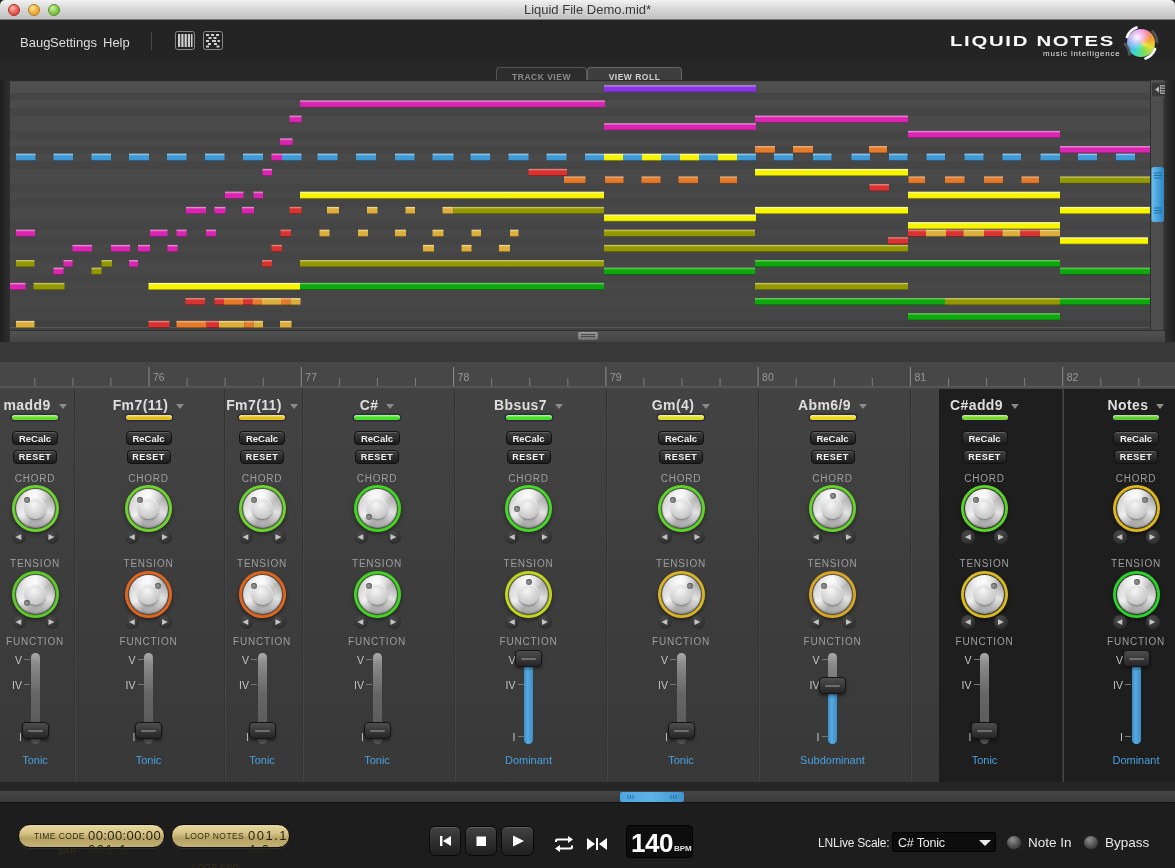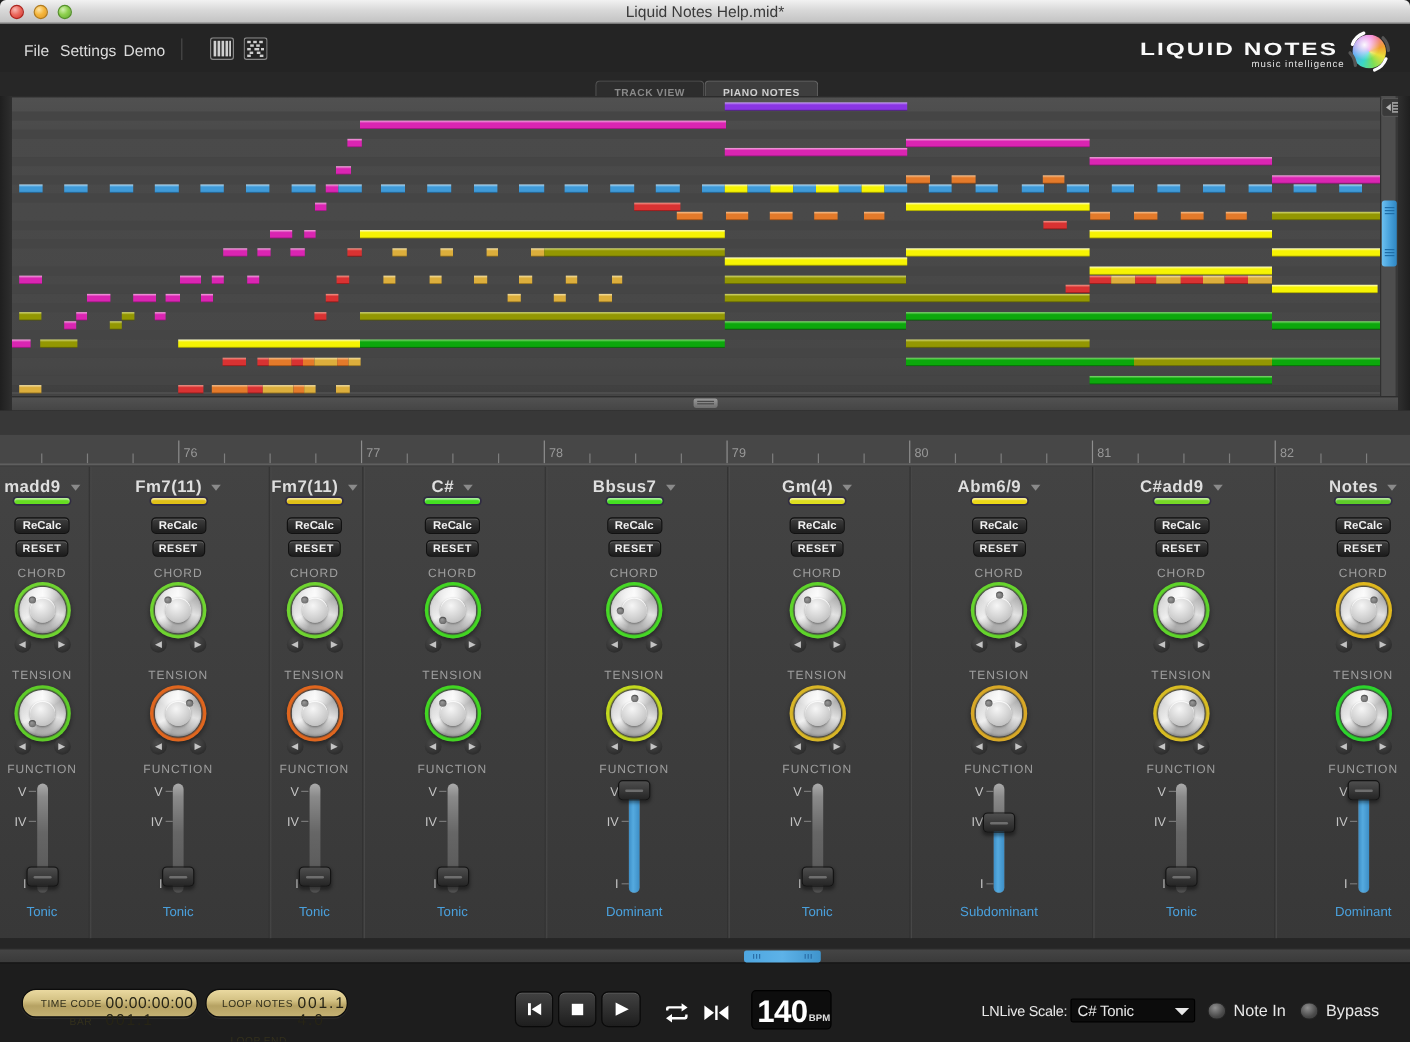--- a/index.html
+++ b/index.html
@@ -8,21 +8,21 @@
 
 #titlebar{position:absolute;left:0;top:0;width:1175px;height:20px;background:linear-gradient(#f2f2f2,#d8d8d8 45%,#c2c2c2);border-bottom:1px solid #7a7a7a;border-radius:5px 5px 0 0}
 .tl{position:absolute;top:4px;width:12px;height:12px;border-radius:50%}
 #title{position:absolute;top:2px;width:100%;text-align:center;font-size:13px;color:#3a3a3a}
 
 #menubar{position:absolute;left:0;top:20px;width:1175px;height:40px;background:#242424}
 .menu{position:absolute;top:15px;font-size:13px;color:#dcdcdc}
 
 .tab{position:absolute;top:67px;height:14px;font-size:8.5px;font-weight:bold;letter-spacing:.5px;text-align:center;padding-top:3.5px;border-radius:4px 4px 0 0}
 
-#strips{position:absolute;left:0;top:389px;width:1175px;height:393px;background:linear-gradient(#434343,#383838)}
+#strips{position:absolute;left:0;top:389px;width:939px;height:393px;background:linear-gradient(#434343,#383838)}
 .sep{position:absolute;top:0;width:2px;height:393px;background:linear-gradient(90deg,#2b2b2b,#4e4e4e)}
 .trow{position:absolute;top:8px;width:140px;display:flex;justify-content:center;align-items:center;gap:8px;font-size:14px;font-weight:bold;color:#dedede;letter-spacing:.4px;white-space:nowrap}
 .tri2{width:0;height:0;border-left:4.5px solid transparent;border-right:4.5px solid transparent;border-top:5px solid #8a8a8a;margin-top:3px}
 .pill{position:absolute;top:26px;width:46px;height:5px;border-radius:2.5px}
 .btn{position:absolute;height:14px;border-radius:4px;background:linear-gradient(#404040,#1c1c1c);border:1px solid #111;box-shadow:inset 0 1px 0 rgba(255,255,255,.18);color:#f0f0f0;font-weight:bold;text-align:center}
 .lab{position:absolute;font-size:10px;color:#9e9e9e;letter-spacing:.8px;text-align:center;width:60px}
 .knob{position:absolute;width:39px;height:39px;border-radius:50%;background:radial-gradient(circle at 42% 30%,rgba(255,255,255,.95),rgba(255,255,255,0) 60%),conic-gradient(from 200deg,#ababab,#ededed 45deg,#bdbdbd 100deg,#f4f4f4 160deg,#a2a2a2 215deg,#e2e2e2 265deg,#b2b2b2 315deg,#ababab 360deg);box-shadow:inset 0 -1px 2px rgba(0,0,0,.25)}
 .kring{position:absolute;width:47px;height:47px;border-radius:50%}
 .kin{position:absolute;width:21px;height:21px;border-radius:50%;background:radial-gradient(circle at 42% 32%,#f6f6f6,#d2d2d2 55%,#b2b2b2);box-shadow:0 1px 2px rgba(0,0,0,.4),inset 0 1px 0 rgba(255,255,255,.8)}
 .kdot{position:absolute;width:6px;height:6px;border-radius:50%;background:radial-gradient(circle at 40% 35%,#9a9a9a,#5e5e5e);box-shadow:inset 0 1px 1px rgba(0,0,0,.4)}
@@ -40,26 +40,26 @@
 .gl{position:absolute;font-size:8.5px;color:#33301c;letter-spacing:.4px}
 .gv{position:absolute;font-size:14.5px;color:#262416;letter-spacing:1px}
 .tbtn{position:absolute;top:23px;width:32px;height:30px;border-radius:6px;background:linear-gradient(#424242,#1e1e1e);border:1px solid #0a0a0a;box-shadow:inset 0 1px 0 rgba(255,255,255,.15)}
 .led{position:absolute;top:32px;width:16px;height:15px;border-radius:50%;background:radial-gradient(circle at 40% 30%,#909090,#4a4a4a 60%,#333);border:1px solid #222}
 .btxt{position:absolute;font-size:13.5px;color:#e8e8e8}
 </style></head><body>
 <div id="titlebar">
  <div class="tl" style="left:8px;background:radial-gradient(circle at 35% 30%,#f8b8b2,#ec6b60 45%,#d2322a);border:1px solid #ad2620"></div>
  <div class="tl" style="left:28px;background:radial-gradient(circle at 35% 30%,#fce4a8,#f5b63c 45%,#dd9426);border:1px solid #b07b1e"></div>
  <div class="tl" style="left:48px;background:radial-gradient(circle at 35% 30%,#d2f0b0,#8ed04e 45%,#62a832);border:1px solid #55902c"></div>
- <div id="title">Liquid Notes Help.mid*</div>
+ <div id="title">Liquid File Demo.mid*</div>
 </div>
 <div id="menubar">
- <div class="menu" style="left:20px">File</div>
+ <div class="menu" style="left:20px">Baug</div>
  <div class="menu" style="left:50px">Settings</div>
- <div class="menu" style="left:103px">Demo</div>
+ <div class="menu" style="left:103px">Help</div>
  <div class="abs" style="left:151px;top:12px;width:1px;height:18px;background:#4a4a4a"></div>
  <svg class="abs" style="left:175px;top:11px" width="20" height="19" viewBox="0 0 20 19">
   <rect x="0.5" y="0.5" width="19" height="18" rx="2" fill="none" stroke="#888"></rect>
   <g fill="#cfcfcf">
         <rect x="3" y="3" width="2.2" height="13"></rect>
         <rect x="6.3" y="3" width="2.2" height="13"></rect>
         <rect x="9.6" y="3" width="2.2" height="13"></rect>
         <rect x="12.9" y="3" width="2.2" height="13"></rect>
         <rect x="16" y="3" width="1.5" height="13"></rect>
       </g>
@@ -89,21 +89,21 @@
   <path d="M6 14 A16 16 0 0 1 15.5 4.6" fill="none" stroke="#fdfdfd" stroke-width="2.7" stroke-linecap="round"></path>
   <path d="M34 26 A16 16 0 0 1 24.5 35.4" fill="none" stroke="#fdfdfd" stroke-width="2.7" stroke-linecap="round"></path>
   <path d="M31.5 8.5 A16 16 0 0 1 36 19" fill="none" stroke="#555" stroke-width="2.7" stroke-linecap="round"></path>
   <path d="M4 21 A16 16 0 0 1 8.5 31.5" fill="none" stroke="#555" stroke-width="2.7" stroke-linecap="round"></path>
 </svg>
 </div>
 <div class="abs" style="left:0;top:60px;width:1175px;height:20px;background:#272727"></div>
 <div class="abs" style="left:0;top:80px;width:10px;height:262px;background:linear-gradient(90deg,#1f1f1f,#2f2f2f)"></div>
 <div class="abs" style="left:1165px;top:80px;width:10px;height:262px;background:linear-gradient(90deg,#2f2f2f,#1f1f1f)"></div>
 <div class="tab" style="left:496px;width:91px;background:#2d2d2d;border:1px solid #555;border-bottom:none;color:#8a8a8a">TRACK VIEW</div>
-<div class="tab" style="left:587px;width:95px;background:#3e3e3e;border:1px solid #666;border-bottom:none;color:#cfcfcf">PIANO NOTES</div>
+<div class="tab" style="left:587px;width:95px;background:#3e3e3e;border:1px solid #666;border-bottom:none;color:#cfcfcf">VIEW ROLL</div>
 
 <svg class="abs" style="left:10px;top:80px" width="1155" height="250" viewBox="0 0 1155 250">
 <defs>
 <linearGradient id="gB" x1="0" y1="0" x2="0" y2="1">
         <stop offset="0" stop-color="#b8dcf2"></stop>
         <stop offset=".3" stop-color="#3f9ad8"></stop>
         <stop offset=".82" stop-color="#3f9ad8"></stop>
         <stop offset="1" stop-color="#1b5c8c"></stop>
       </linearGradient>
       <linearGradient id="gM" x1="0" y1="0" x2="0" y2="1">

